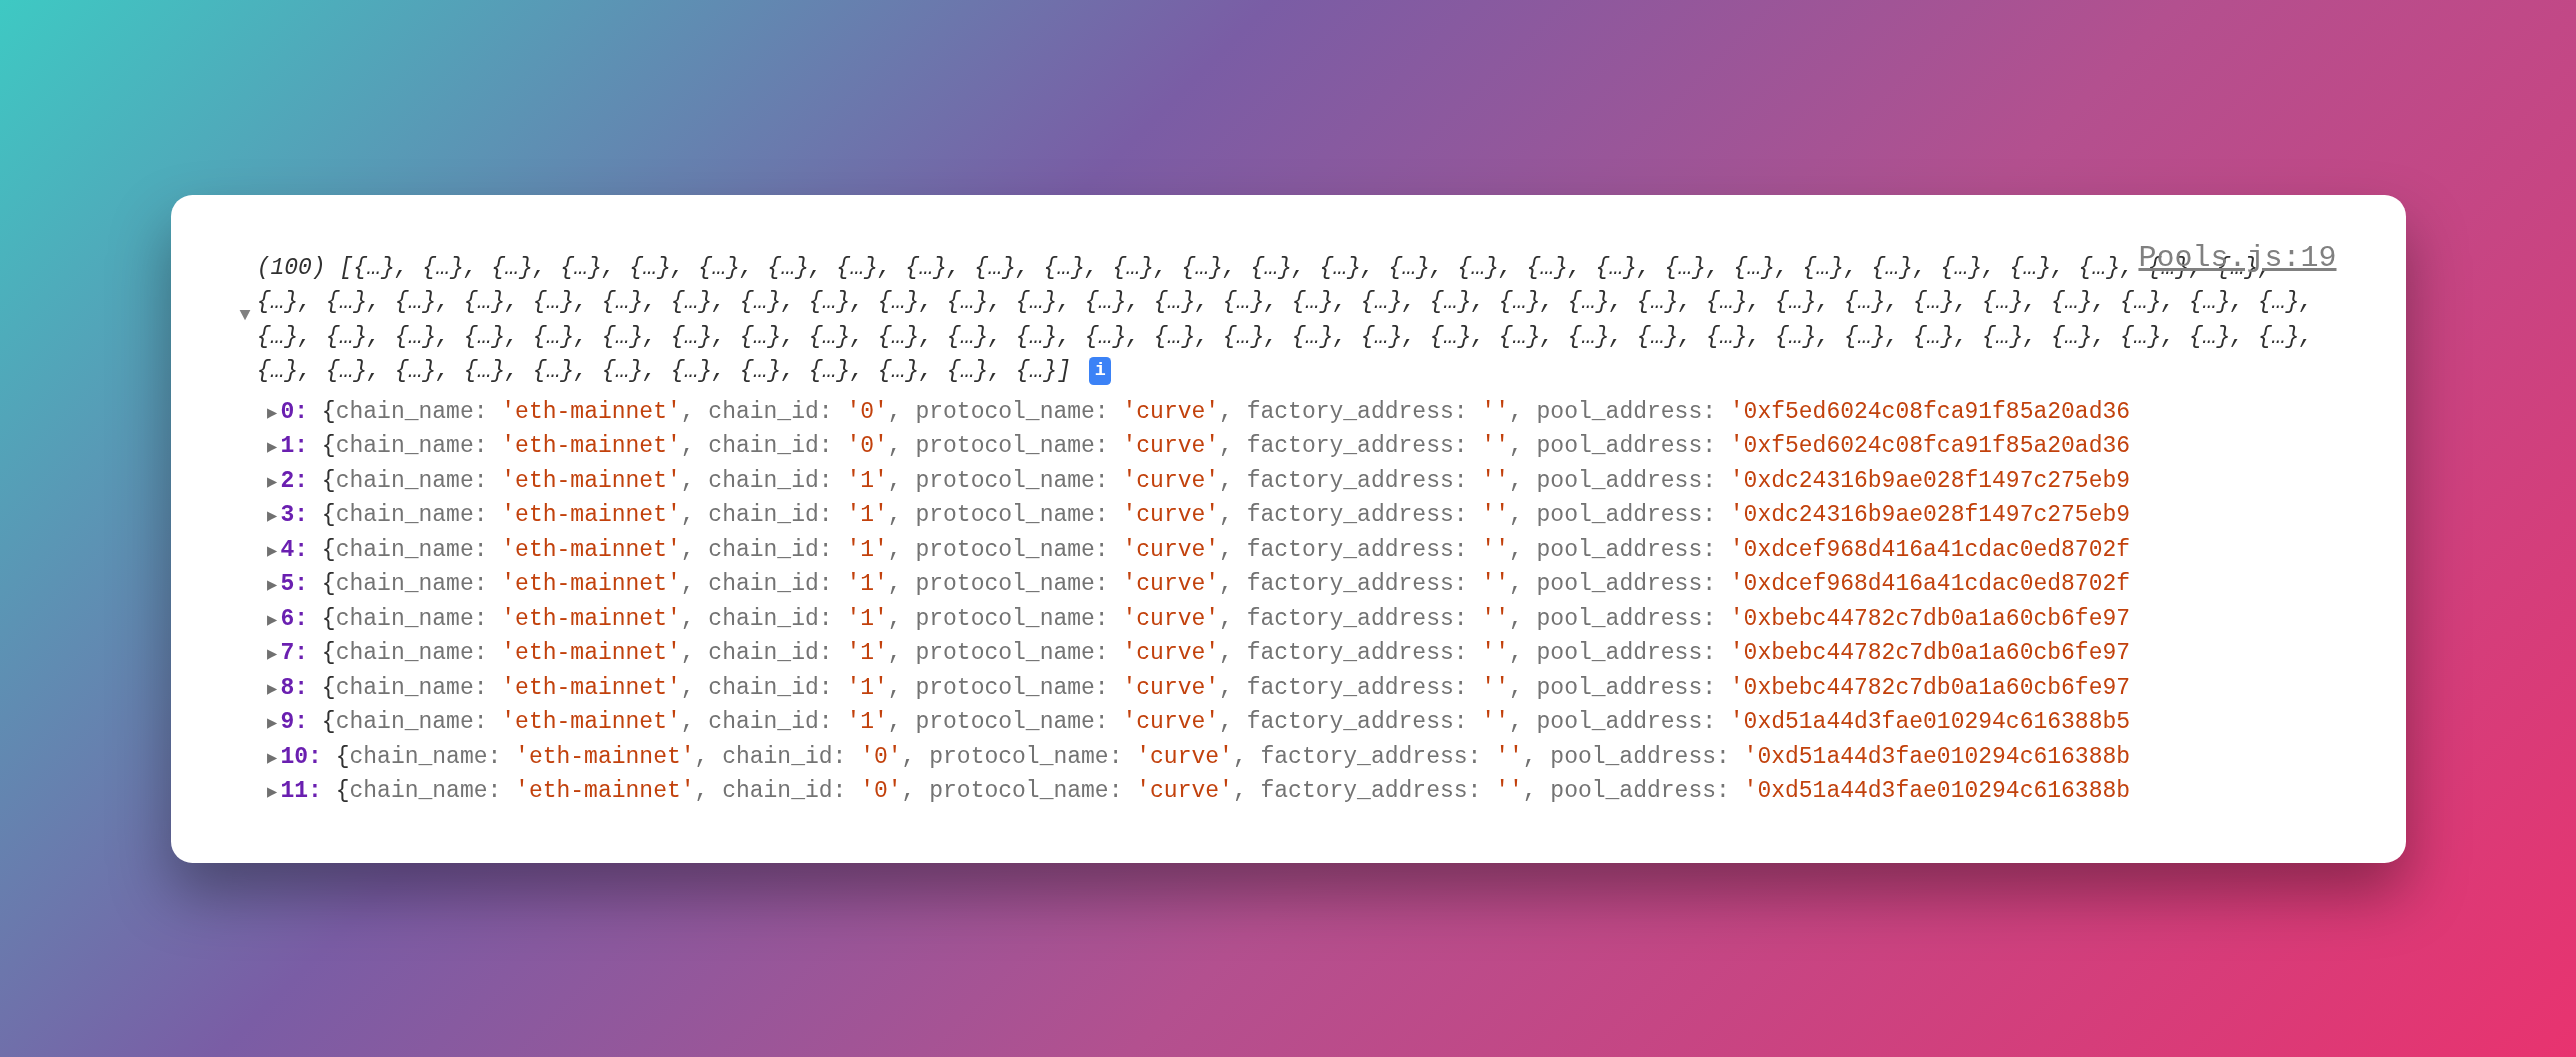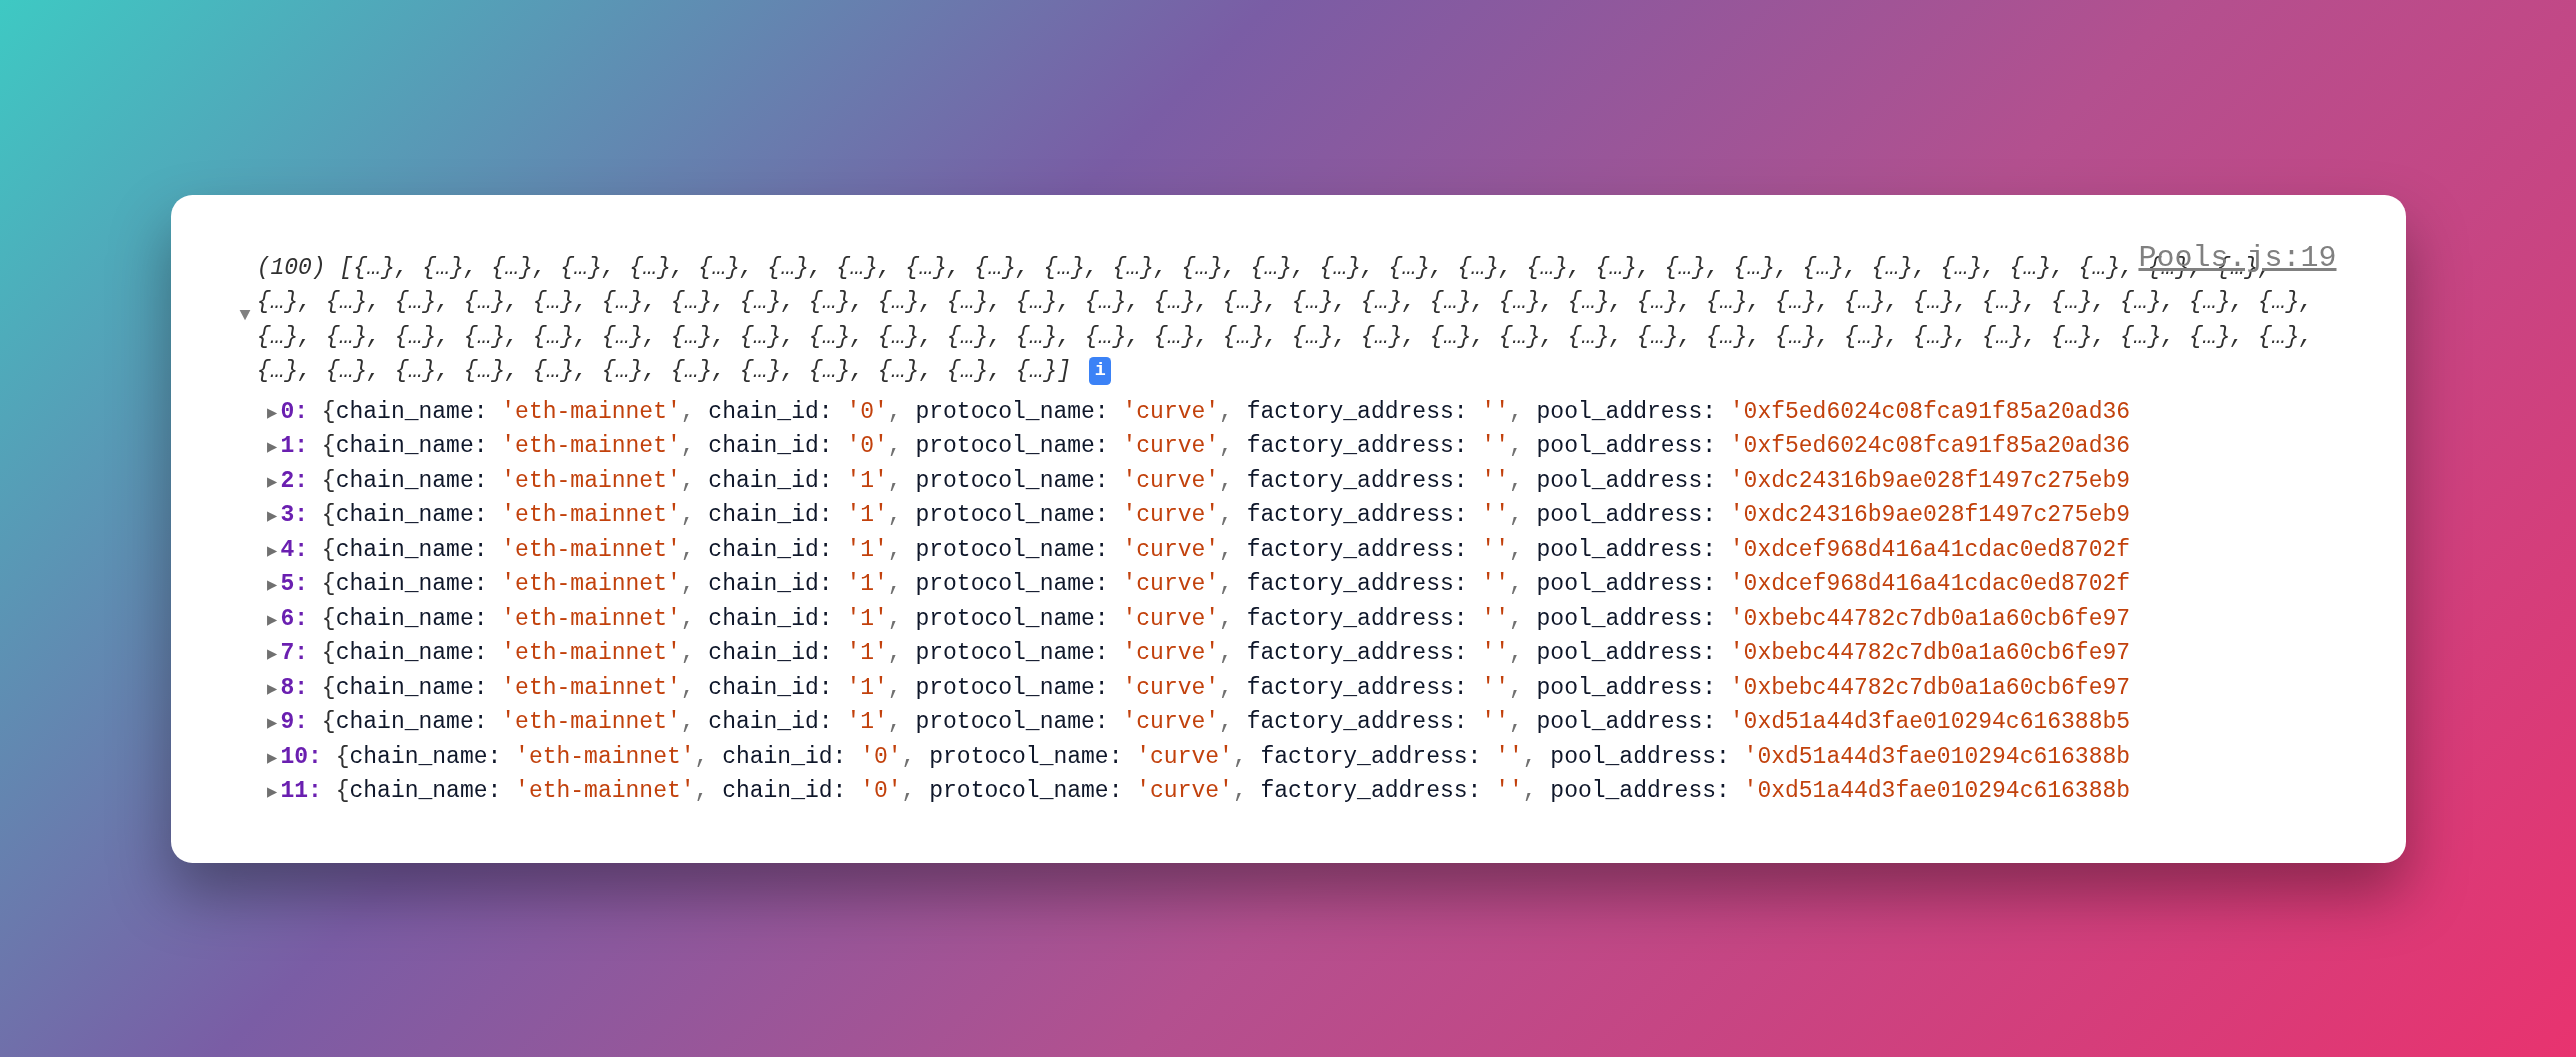--- a/index.html
+++ b/index.html
@@ -94,21 +94,21 @@
       font-weight: bold;
     }
     .colon-after-index {
       color: #6a1fb0;
       font-weight: bold;
     }
     .brace {
       color: #303030;
     }
     .key {
-      color: #0f172a;
+      color: #737373;
     }
     .str {
       color: #c2410c;
     }
     .sep {
       color: #707070;
     }
     .overflow-cell {
       overflow: hidden;
     }

